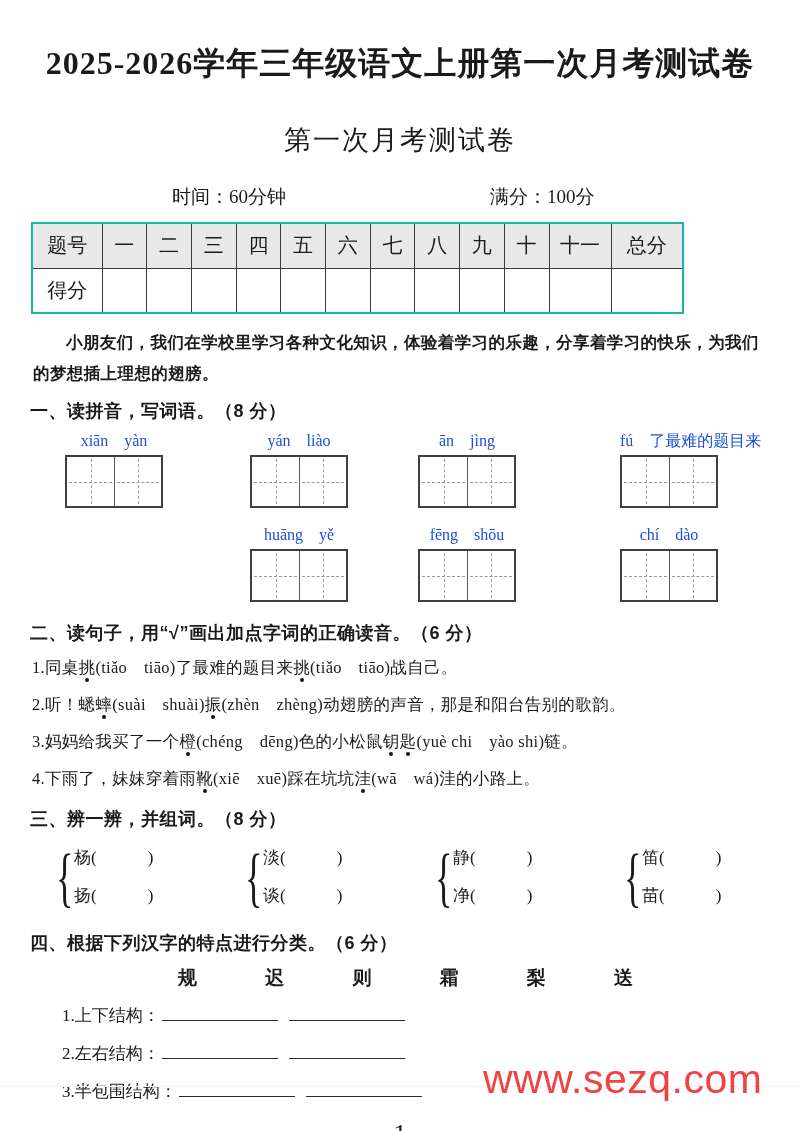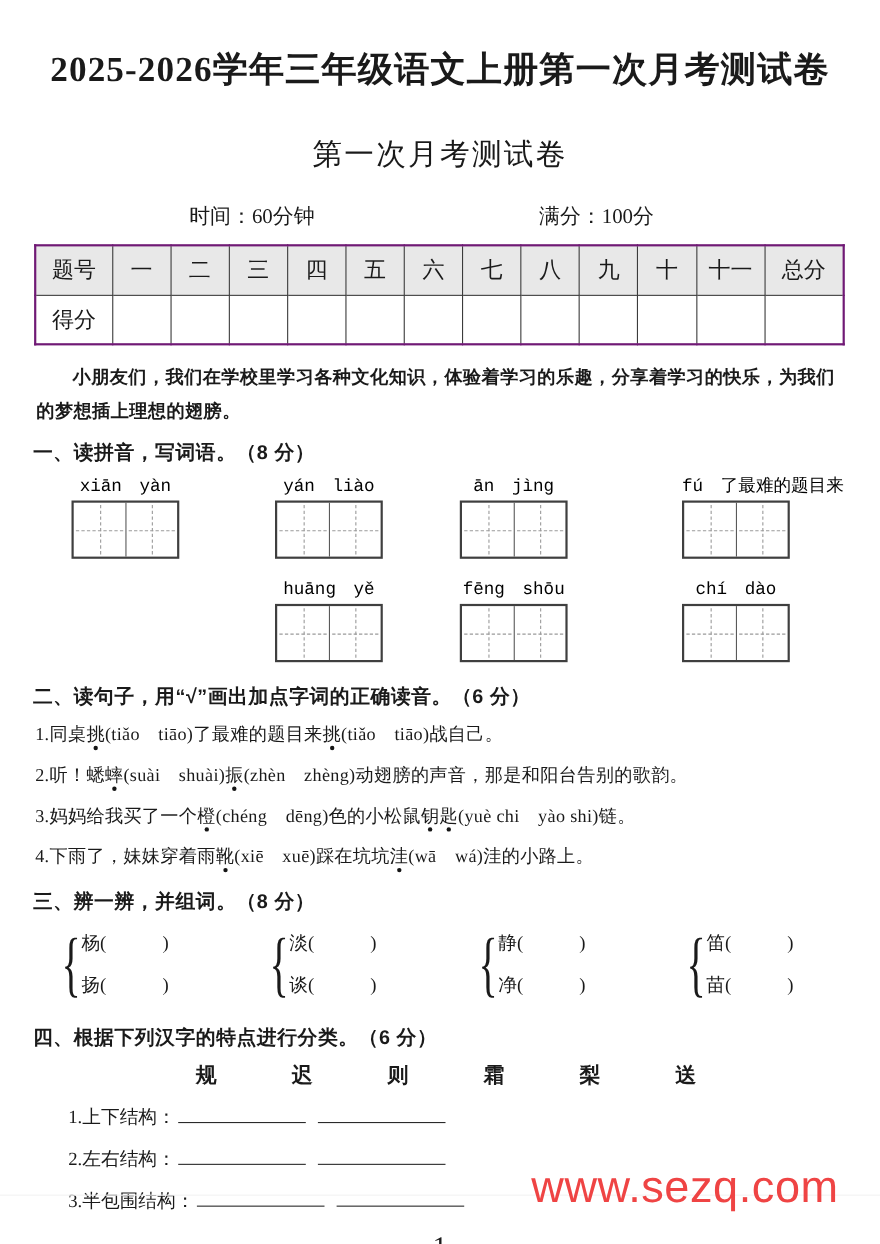--- a/index.html
+++ b/index.html
@@ -15,22 +15,22 @@
   .subtitle {
     margin-top:36px; text-align:center; font-size:27px; font-weight:normal;
     letter-spacing:2px;
   }
   .info-row { position:relative; height:38px; margin-top:26px; font-size:19px; }
   .info-row .time { position:absolute; left:172px; top:0; }
   .info-row .full { position:absolute; left:490px; top:0; }
 
   table.score {
     border-collapse:collapse; table-layout:fixed;
-    margin-left:31px; width:737px;
-    border:2px solid #701a75;
+    margin-left:31px; width:653px;
+    border:2px solid #14b8a6;
   }
   table.score td {
     border:1.5px solid #3b3b3b; text-align:center; font-size:20px;
     height:45px; padding:0;
   }
   table.score tr.hdr td { background:#e8e8e8; }
   td.c-first { width:70px; }
   td.c-last  { width:72px; }
   td.c-eleven{ width:62px; }
 
@@ -39,22 +39,22 @@
     font-weight:600; text-indent:2em; letter-spacing:0.4px;
   }
   .sec-heading {
     margin:10px 0 0 30px; font-family:"Liberation Sans", sans-serif;
     font-weight:bold; font-size:18px; letter-spacing:0.5px;
   }
   .pinyin-row { position:relative; height:86px; margin-top:8px; }
   .pgroup { position:absolute; top:0; width:98px; text-align:center; }
   .pg0{left:65px;} .pg1{left:250px;} .pg2{left:418px;} .pg3{left:620px;}
   .plabel {
-    font-family:Liberation Mono, monospace; font-size:16px;
-    color:#000000; margin-bottom:3px; white-space:pre;
+    font-family:Liberation Serif, serif; font-size:16px;
+    color:#1d4ed8; margin-bottom:3px; white-space:pre;
   }
   .wbox { display:flex; border:2px solid #3f3f3f; width:98px; }
   .wcell { width:47px; height:49px; position:relative; }
   .wcell + .wcell { border-left:1.5px solid #5a5a5a; }
   .wcell::before {
     content:""; position:absolute; left:50%; top:2px; bottom:2px;
     border-left:1px dashed #9a9a9a;
   }
   .wcell::after {
     content:""; position:absolute; top:50%; left:2px; right:2px;

